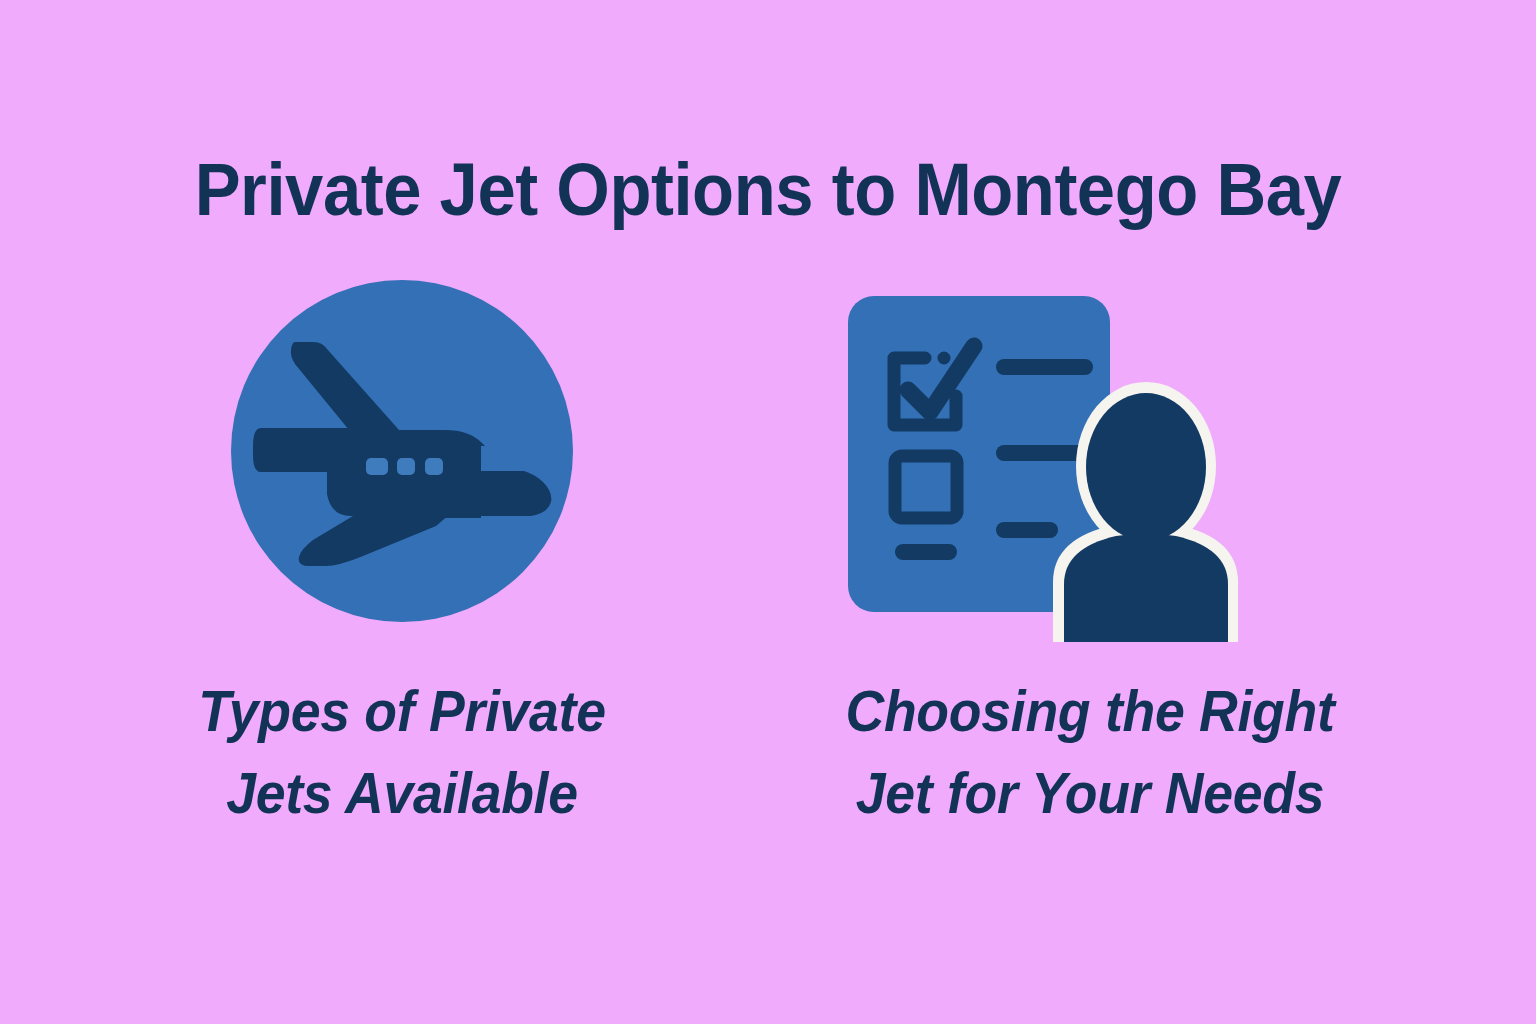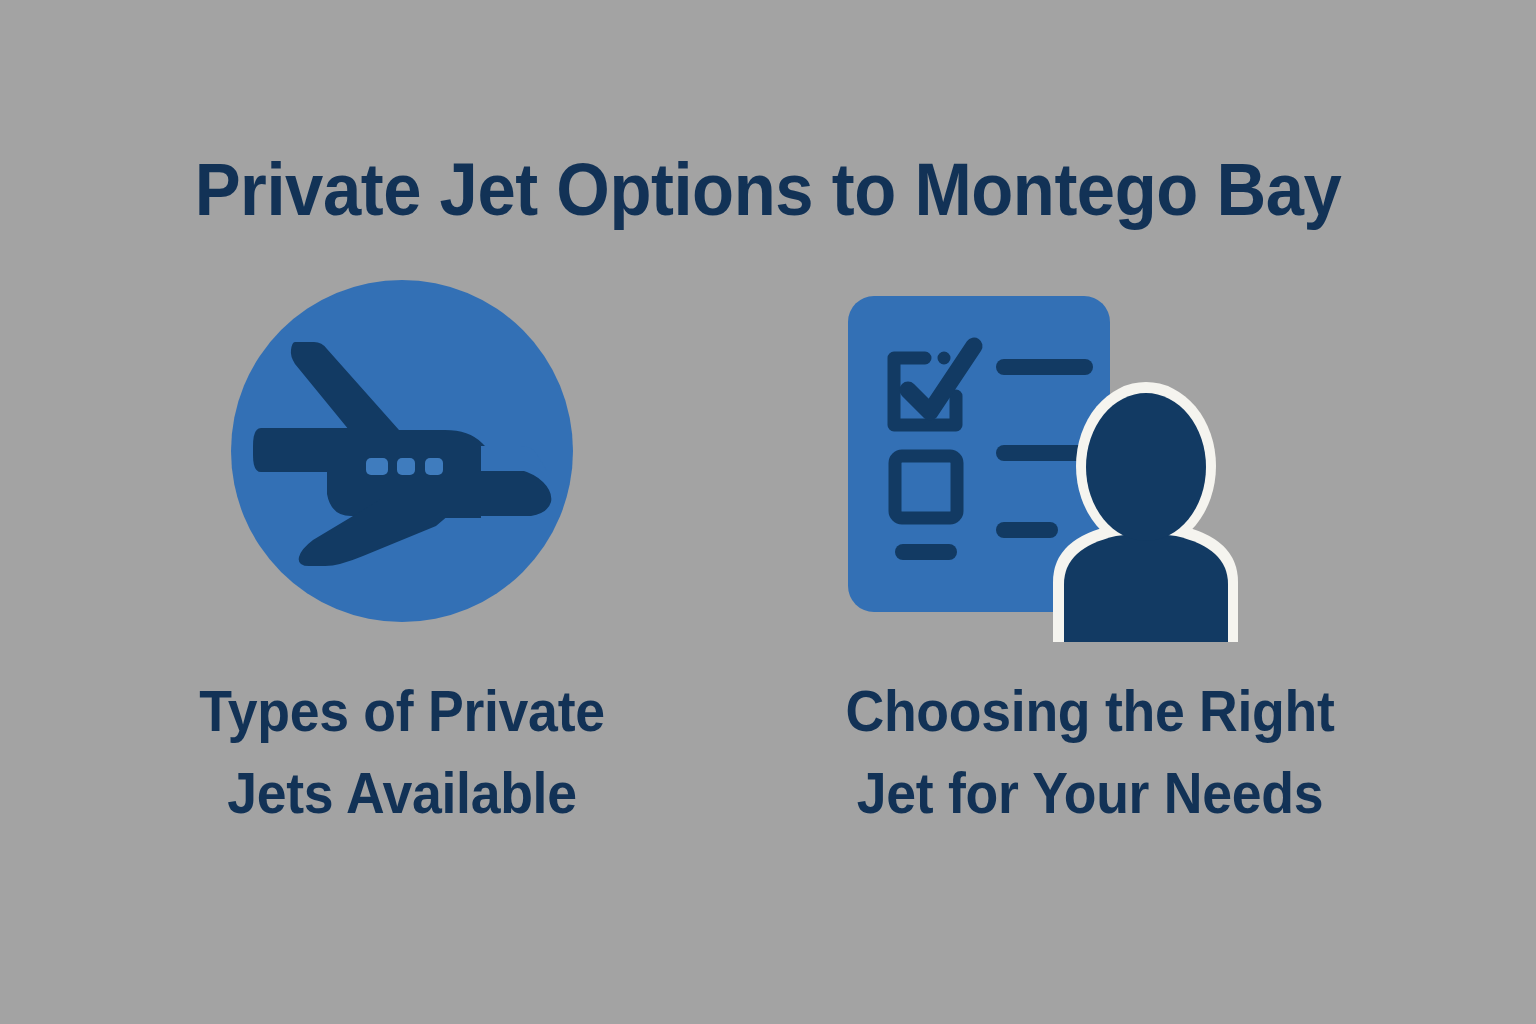--- a/index.html
+++ b/index.html
@@ -11,21 +11,21 @@
     width: 1536px;
     height: 1024px;
     background: #f5f4ef;
     font-family: "Liberation Sans", sans-serif;
     overflow: hidden;
   }
   #canvas {
     position: relative;
     width: 1536px;
     height: 1024px;
-    background: #a3a3a3;
+    background: #f0abfc;
   }
 
   
   #page-title {
     position: absolute;
     left: 0;
     top: 98px;
     width: 1536px;
     text-align: center;
     color: #123256;
@@ -38,20 +38,21 @@
     transform-origin: 50% 50%;
     white-space: nowrap;
   }
 
   
   .column {
     position: absolute;
     top: 270px;
     width: 620px;
     height: 570px;
+    font-style: italic;
   }
   #column-left  { left: 92px; }
   #column-right { left: 780px; }
 
   .icon-stage {
     position: relative;
     width: 620px;
     height: 370px;
   }
 

